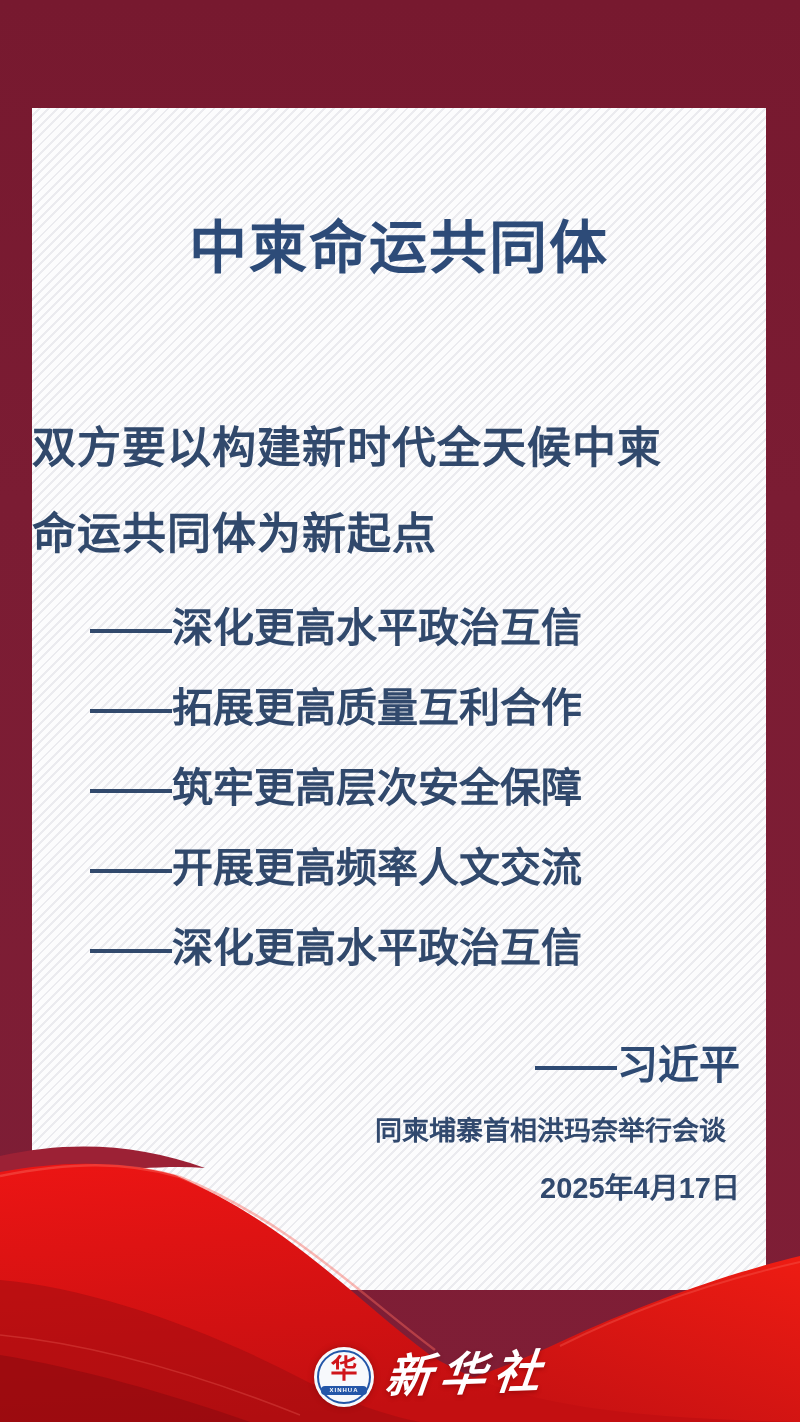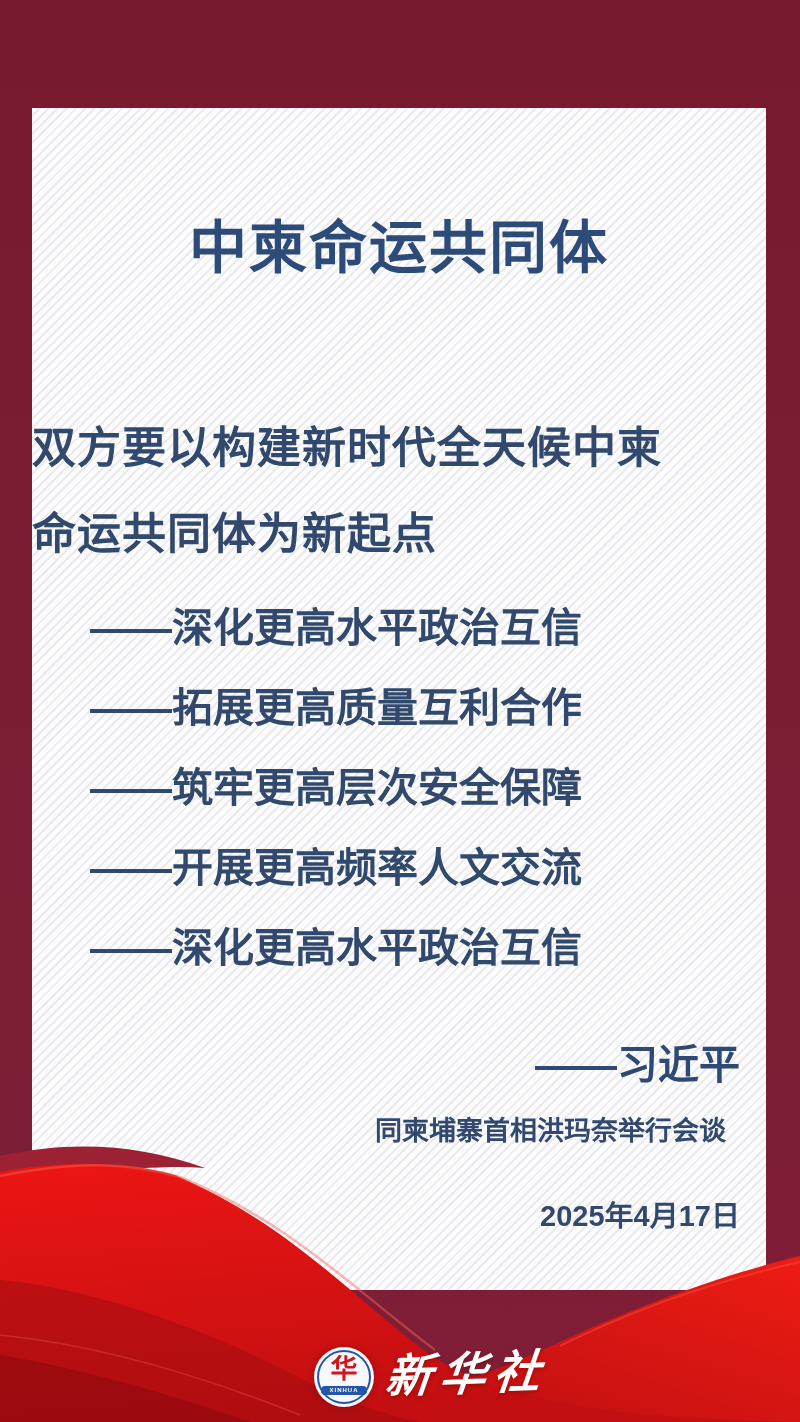--- a/index.html
+++ b/index.html
@@ -32,21 +32,21 @@
   .attribution{
     position:absolute;top:927px;right:26px;height:60px;line-height:60px;
     font-size:41px;font-weight:800;color:#2e4a73;text-align:right;
   }
   .occasion{
     position:absolute;top:1006px;right:40px;line-height:34px;
     font-size:27px;font-weight:700;color:#31496e;text-align:right;
   }
   .date{
     position:absolute;top:1062px;right:26px;line-height:36px;
-    font-size:29px;font-weight:700;color:#31496e;text-align:right;margin-top:28px;
+    font-size:29px;font-weight:700;color:#31496e;text-align:right;
   }
   .waves{position:absolute;left:0;top:1130px;width:800px;height:292px;z-index:2;display:block;}
   .brand{position:absolute;left:0;top:0;width:800px;height:1422px;z-index:3;pointer-events:none;}
   .logo{
     position:absolute;left:314px;top:1347px;width:60px;height:60px;border-radius:50%;
     background:#f7f9fc;box-shadow:0 0 6px rgba(80,0,0,.35);
   }
   .logo-ring{position:absolute;inset:3px;border:2px solid #2356a8;border-radius:50%;}
   .logo-glyph{
     position:absolute;left:0;top:7px;width:100%;text-align:center;

